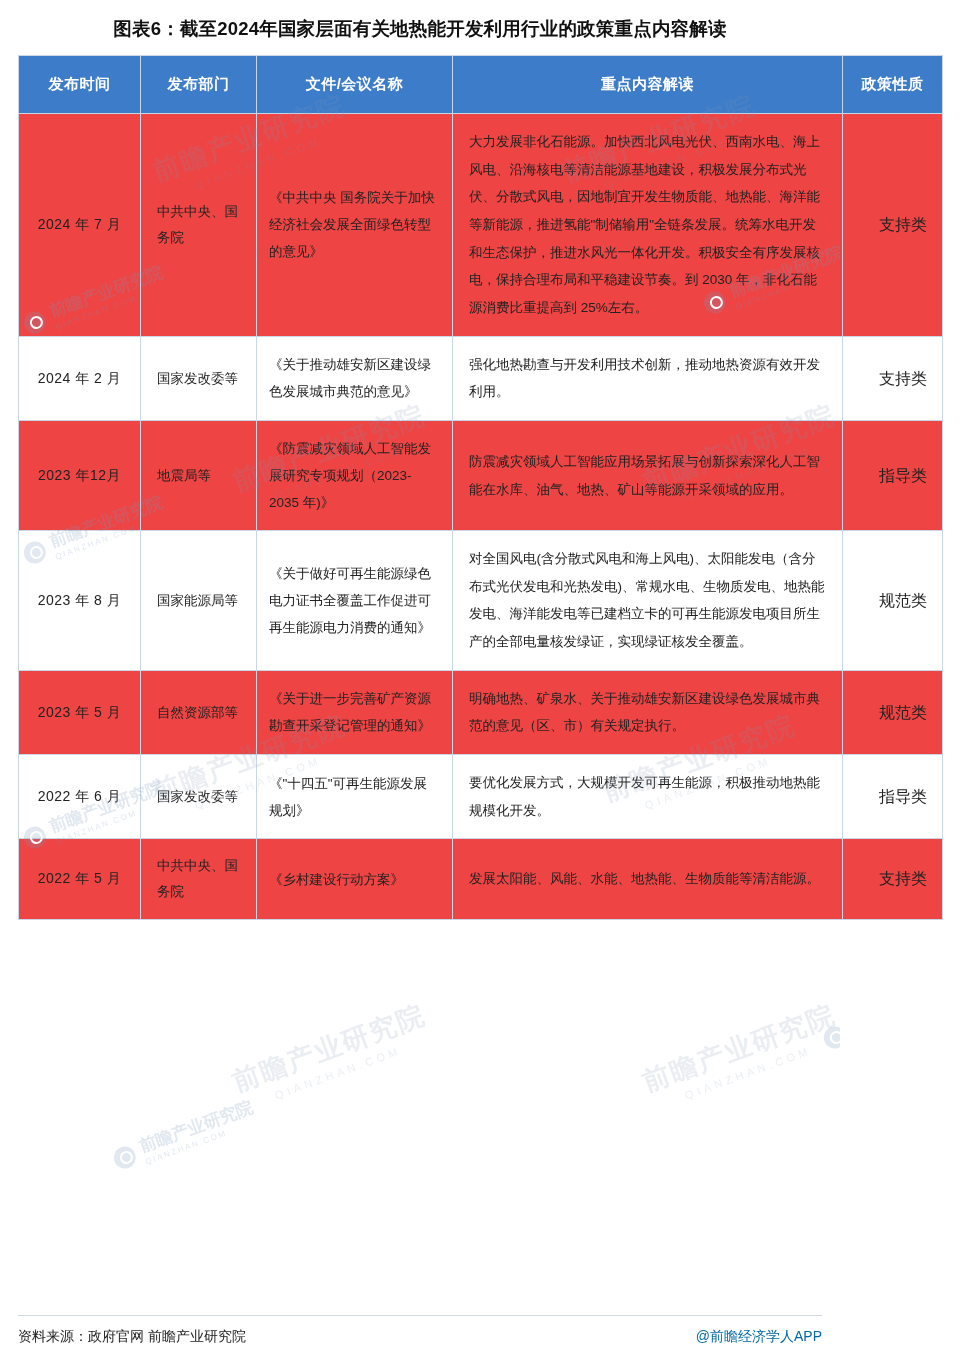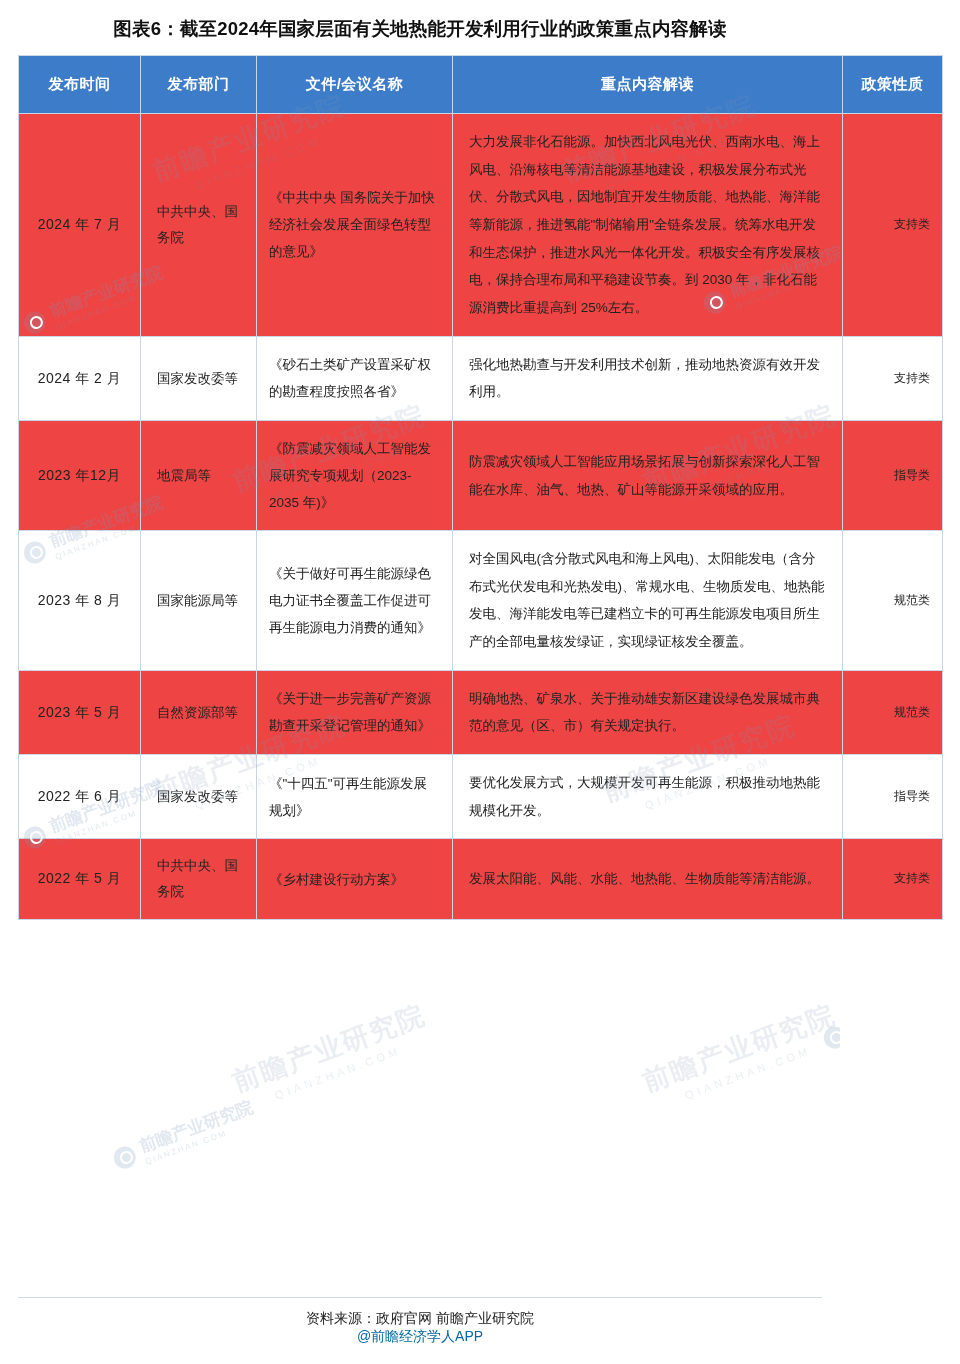--- a/index.html
+++ b/index.html
@@ -88,39 +88,38 @@
     line-height: 2.0;
   }
   td.col-content {
     text-align: left;
     padding-left: 16px;
     padding-right: 16px;
     font-size: 13.5px;
     line-height: 2.05;
   }
   td.col-type {
-    text-align: right;
-    font-size: 12px;
+    text-align: left;
+    font-size: 16px;
     padding-left: 36px;
   }
 
   
   .footer {
     position: absolute;
     left: 18px;
     right: 18px;
     bottom: 18px;
     border-top: 1px solid #cfd8e3;
     padding-top: 12px;
     display: flex;
     justify-content: space-between;
     align-items: center;
     font-size: 14px;
     color: #222;
-    flex-direction: column;
   }
   .footer .right { color: #0369a1; }
 
   
   .wm-layer {
     position: absolute;
     inset: 0;
     pointer-events: none;
     overflow: hidden;
     z-index: 5;
@@ -196,21 +195,21 @@
       <tr class="odd">
         <td class="col-date">2024 年 7 月</td>
         <td class="col-dept">中共中央、国务院</td>
         <td class="col-doc">《中共中央 国务院关于加快经济社会发展全面绿色转型的意见》</td>
         <td class="col-content">大力发展非化石能源。加快西北风电光伏、西南水电、海上风电、沿海核电等清洁能源基地建设，积极发展分布式光伏、分散式风电，因地制宜开发生物质能、地热能、海洋能等新能源，推进氢能"制储输用"全链条发展。统筹水电开发和生态保护，推进水风光一体化开发。积极安全有序发展核电，保持合理布局和平稳建设节奏。到 2030 年，非化石能源消费比重提高到 25%左右。</td>
         <td class="col-type">支持类</td>
       </tr>
       <tr class="even">
         <td class="col-date">2024 年 2 月</td>
         <td class="col-dept">国家发改委等</td>
-        <td class="col-doc">《砂石土类矿产设置采矿权的勘查程度按照各省》</td>
+        <td class="col-doc">《关于推动雄安新区建设绿色发展城市典范的意见》</td>
         <td class="col-content">强化地热勘查与开发利用技术创新，推动地热资源有效开发利用。</td>
         <td class="col-type">支持类</td>
       </tr>
       <tr class="odd">
         <td class="col-date">2023 年12月</td>
         <td class="col-dept">地震局等</td>
         <td class="col-doc">《防震减灾领域人工智能发展研究专项规划（2023-2035 年)》</td>
         <td class="col-content">防震减灾领域人工智能应用场景拓展与创新探索深化人工智能在水库、油气、地热、矿山等能源开采领域的应用。</td>
         <td class="col-type">指导类</td>
       </tr>

